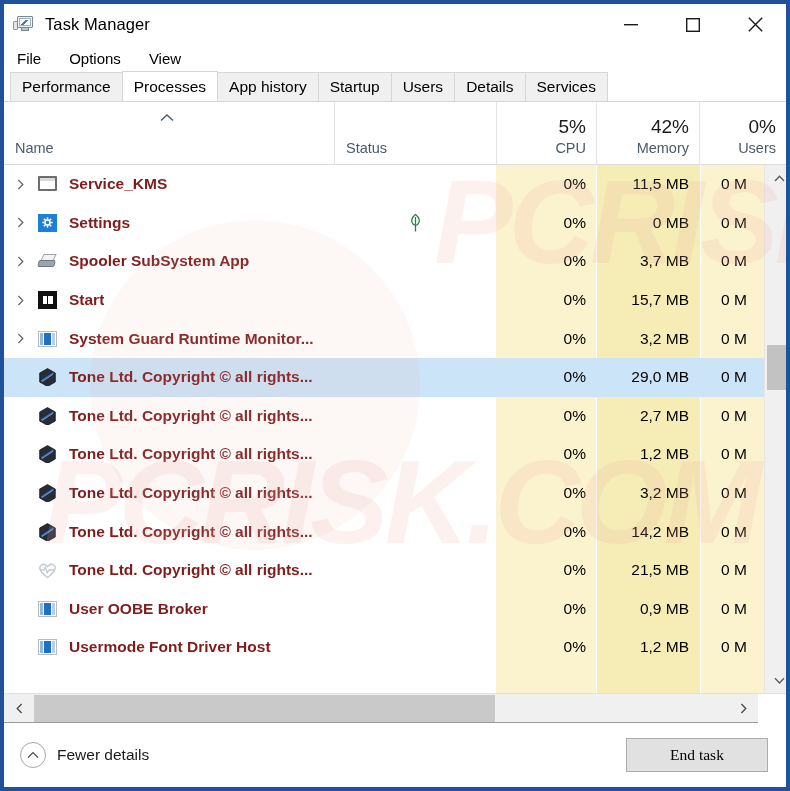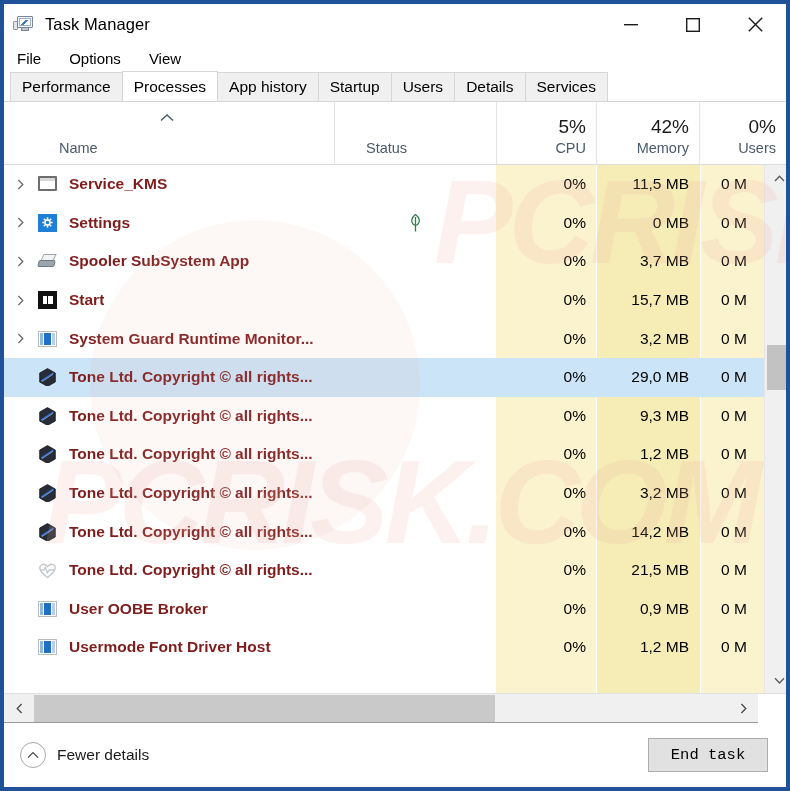--- a/index.html
+++ b/index.html
@@ -166,25 +166,25 @@
   .col .pct {
     font-size: 19px;
     color: #1b1b1b;
     text-align: right;
     padding-right: 10px;
     line-height: 1.15;
     margin-bottom: 2px;
   }
   .col .lbl { line-height: 1.15; }
   .col.name   { width: 330px; }
-  .col.status { width: 162px; padding-left: 20px; }
+  .col.status { width: 162px; }
   .col.cpu    { width: 100px; }
   .col.mem    { width: 103px; }
   .col.disk   { width: 87px; }
-  .col.name .lbl   { padding-left: 11px; margin-left: 44px; }
+  .col.name .lbl   { padding-left: 11px; }
   .col.status .lbl { padding-left: 11px; }
   .col.cpu .lbl, .col.mem .lbl, .col.disk .lbl { text-align: right; padding-right: 10px; }
   #sortmark {
     position: absolute;
     left: 155px;
     top: 8px;
     width: 16px;
     height: 10px;
   }
   
@@ -419,26 +419,26 @@
   #fewer-circle {
     width: 26px; height: 26px;
     border: 1px solid #a8a8a8;
     border-radius: 50%;
     display: flex; align-items: center; justify-content: center;
     color: #4a4a4a;
     flex: none;
   }
   #fewer-label { font-size: 15.5px; color: #1b1b1b; }
   #endtask {
-    width: 120px; height: 34px;
+    width: 142px; height: 34px;
     background: #e1e1e1;
     border: 1px solid #adadad;
     font-size: 15.5px;
     color: #000000;
-    font-family: Liberation Mono, monospace;
+    font-family: Liberation Serif, serif;
     cursor: default;
   }
   
   #watermark {
     position: absolute;
     left: 0; top: 0; right: 0; bottom: 0;
     pointer-events: none;
     z-index: 3;
     overflow: hidden;
   }
@@ -684,21 +684,21 @@
                 <svg width="19" height="19" viewBox="0 0 19 19">
                   <polygon points="9.5,0.6 17.3,5 17.3,14 9.5,18.4 1.7,14 1.7,5" fill="#272c36" stroke="#15181e" stroke-width="0.8"></polygon>
                   <path d="M3.8 12.8 L15 5.4" stroke="#2f6fd0" stroke-width="1.7" stroke-linecap="round"></path>
                   <path d="M4.3 13.4 L14.6 6.6" stroke="#b9c6d8" stroke-width="0.8" stroke-linecap="round" opacity="0.75"></path>
                 </svg>
               </span>
             </span>
             <span class="pname">Tone Ltd. Copyright © all rights...</span>
           </div>
           <div class="cell-cpu">0%</div>
-          <div class="cell-mem">9,3 MB</div>
+          <div class="cell-mem">2,7 MB</div>
           <div class="cell-disk">0 M</div>
         </div>
         <div class="row">
           <div class="cell-name">
             <span class="chev blank">
               <svg width="7" height="11" viewBox="0 0 7 11">
                 <path d="M1.4 1 L5.8 5.5 L1.4 10" fill="none" stroke="#6b6b6b" stroke-width="1.3"></path>
               </svg>
             </span>
             <span class="pic">

